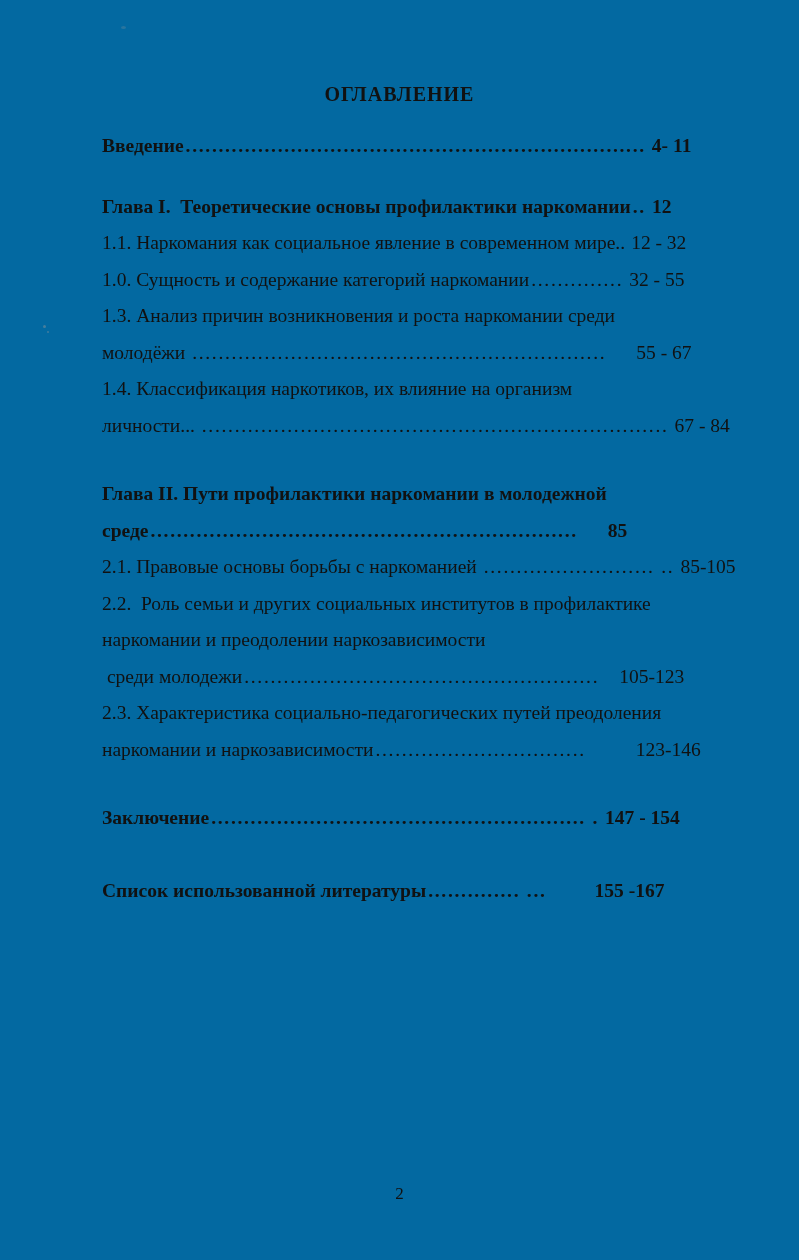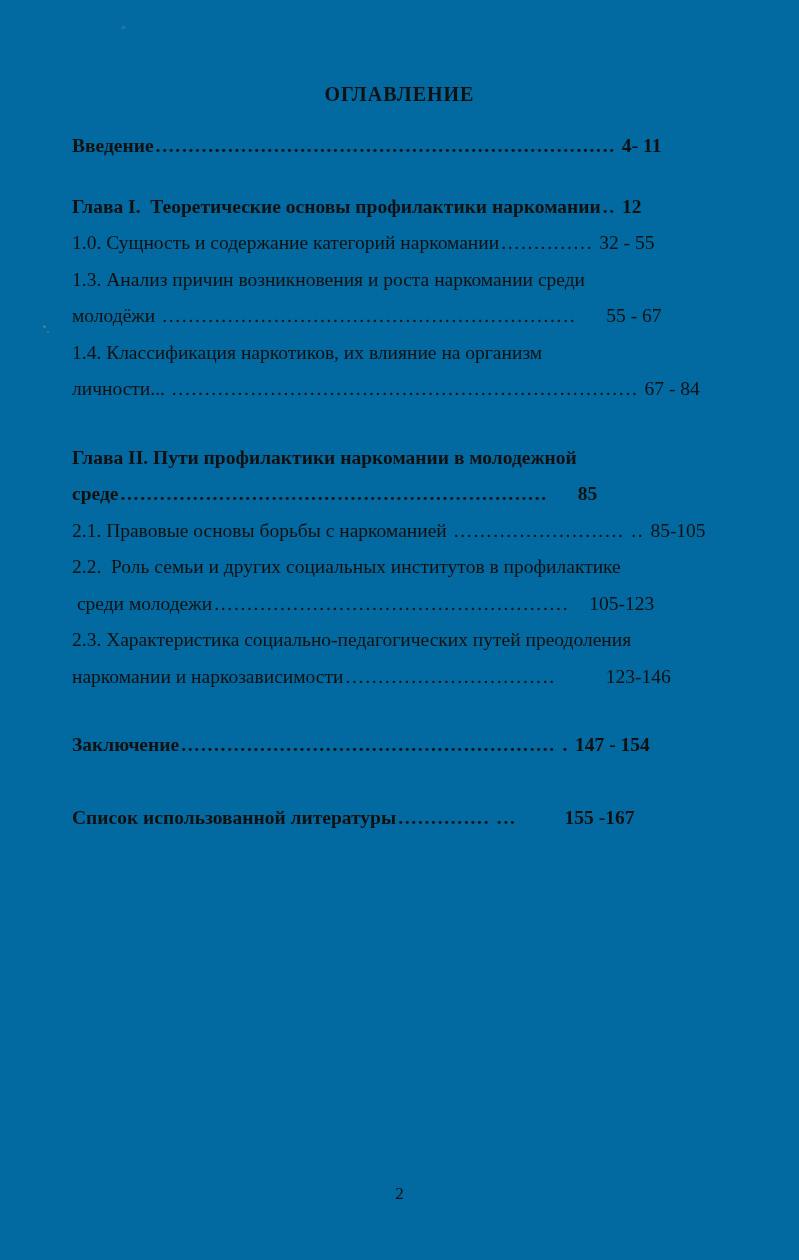--- a/index.html
+++ b/index.html
@@ -14,21 +14,21 @@
   .title{
     margin-top:82px;
     text-align:center;
     font-size:20px;
     font-weight:bold;
     letter-spacing:1px;
     line-height:24px;
   }
   .toc{
     margin-top:22px;
-    padding-left:72px;
+    padding-left:102px;
     padding-right:40px;
   }
   .line{
     line-height:36.5px;
     font-size:19.5px;
     white-space:nowrap;
     overflow:hidden;
   }
   .line .t{white-space:pre;}
   .bold{font-weight:bold;}
@@ -65,29 +65,31 @@
 <div class="page">
   <div class="speck s1"></div>
   <div class="speck s2"></div>
   <div class="speck s3"></div>
 
   <div class="title">ОГЛАВЛЕНИЕ</div>
 
   <div class="toc">
       <div class="line bold"><span class="t">Введение</span><span class="dots">......................................................................</span><span class="pg">4- 11</span></div>
       <div class="line bold gA"><span class="t">Глава I.  Теоретические основы профилактики наркомании</span><span class="dots">..</span><span class="pg">12</span></div>
+      <div class="line"><span class="t">1.1. Наркомания как социальное явление в современном мире..</span><span class="pg">12 - 32</span></div>
       <div class="line"><span class="t">1.0. Сущность и содержание категорий наркомании</span><span class="dots">..............</span><span class="pg">32 - 55</span></div>
       <div class="line"><span class="t">1.3. Анализ причин возникновения и роста наркомании среди</span></div>
       <div class="line"><span class="t">молодёжи </span><span class="dots">...............................................................</span><span class="pg p30">55 - 67</span></div>
       <div class="line"><span class="t">1.4. Классификация наркотиков, их влияние на организм</span></div>
       <div class="line"><span class="t">личности... </span><span class="dots">.......................................................................</span><span class="pg">67 - 84</span></div>
       <div class="line bold gB"><span class="t">Глава II. Пути профилактики наркомании в молодежной</span></div>
       <div class="line bold"><span class="t">среде</span><span class="dots">.................................................................</span><span class="pg p30">85</span></div>
       <div class="line"><span class="t">2.1. Правовые основы борьбы с наркоманией </span><span class="dots">.......................... ..</span><span class="pg">85-105</span></div>
       <div class="line"><span class="t">2.2.  Роль семьи и других социальных институтов в профилактике</span></div>
+      <div class="line"><span class="t">наркомании и преодолении наркозависимости</span></div>
       <div class="line"><span class="t"> среди молодежи</span><span class="dots">......................................................</span><span class="pg p20">105-123</span></div>
       <div class="line"><span class="t">2.3. Характеристика социально-педагогических путей преодоления</span></div>
       <div class="line"><span class="t">наркомании и наркозависимости</span><span class="dots">................................</span><span class="pg p50">123-146</span></div>
       <div class="line bold gB"><span class="t">Заключение</span><span class="dots">......................................................... .</span><span class="pg p40">147 - 154</span></div>
       <div class="line bold gC"><span class="t">Список использованной литературы</span><span class="dots">.............. ...</span><span class="pg p70">155 -167</span></div>
     </div>
 
   <div class="pagenum">2</div>
 </div>
 

